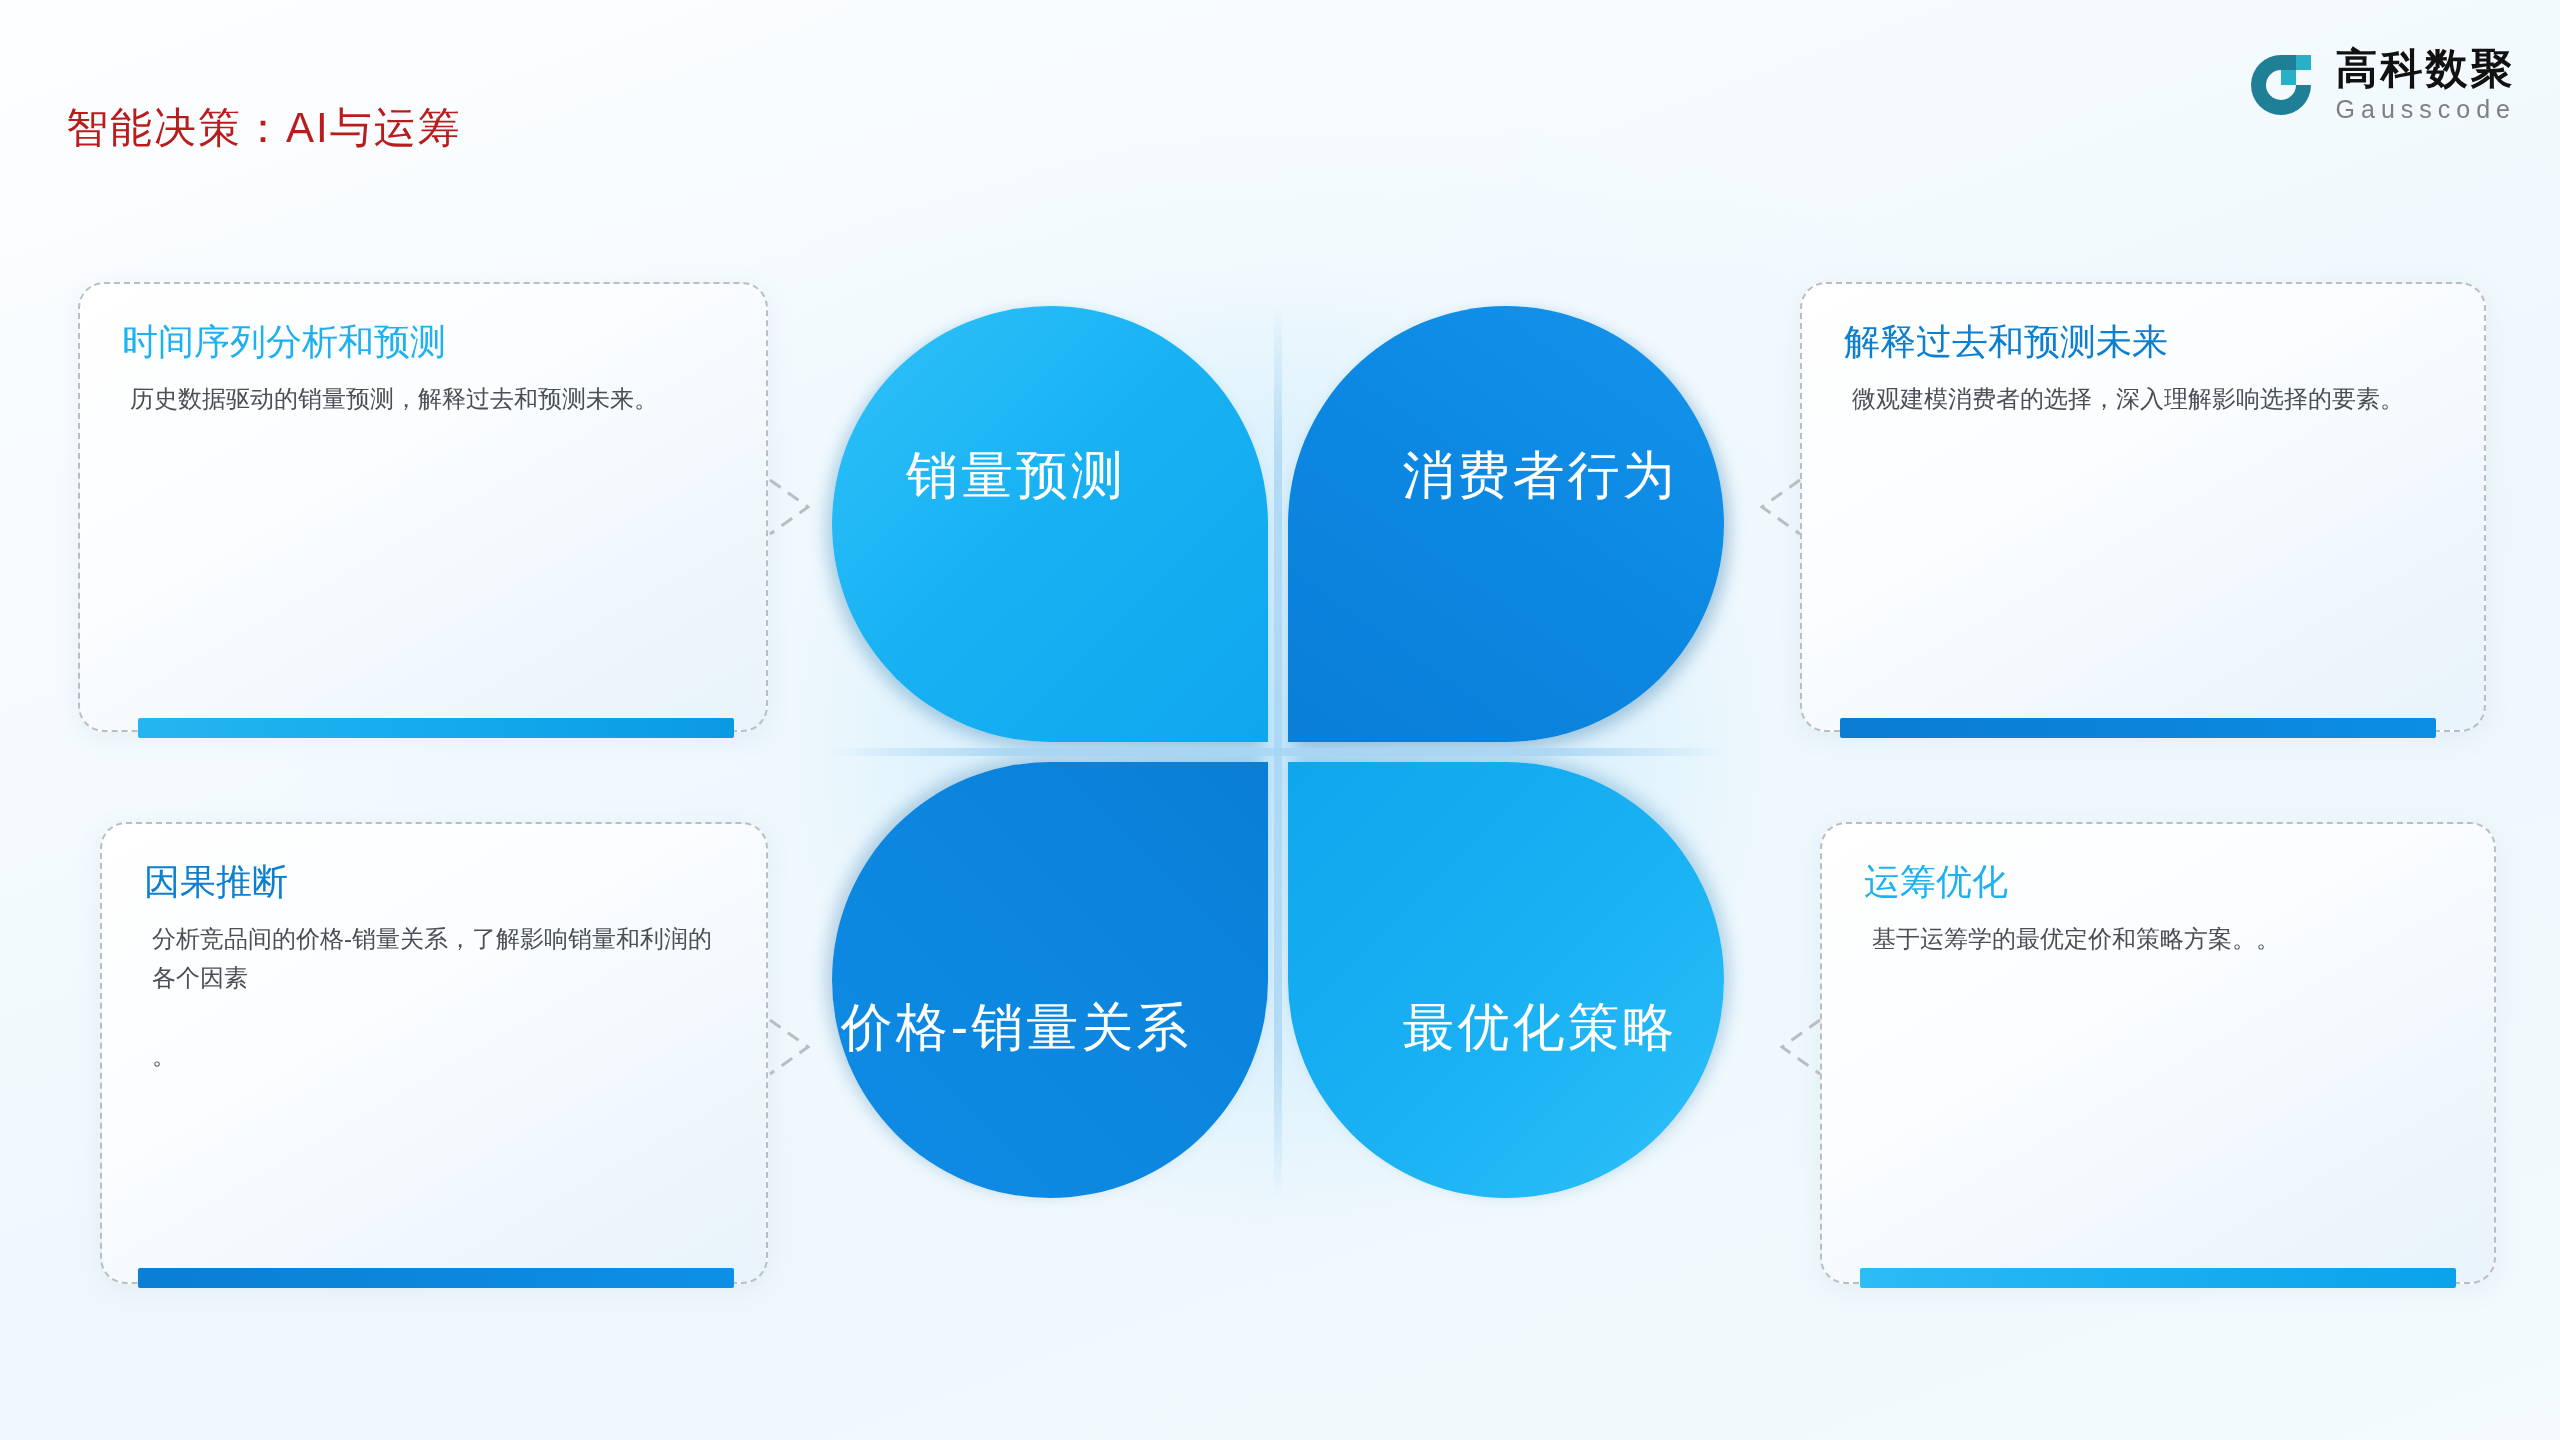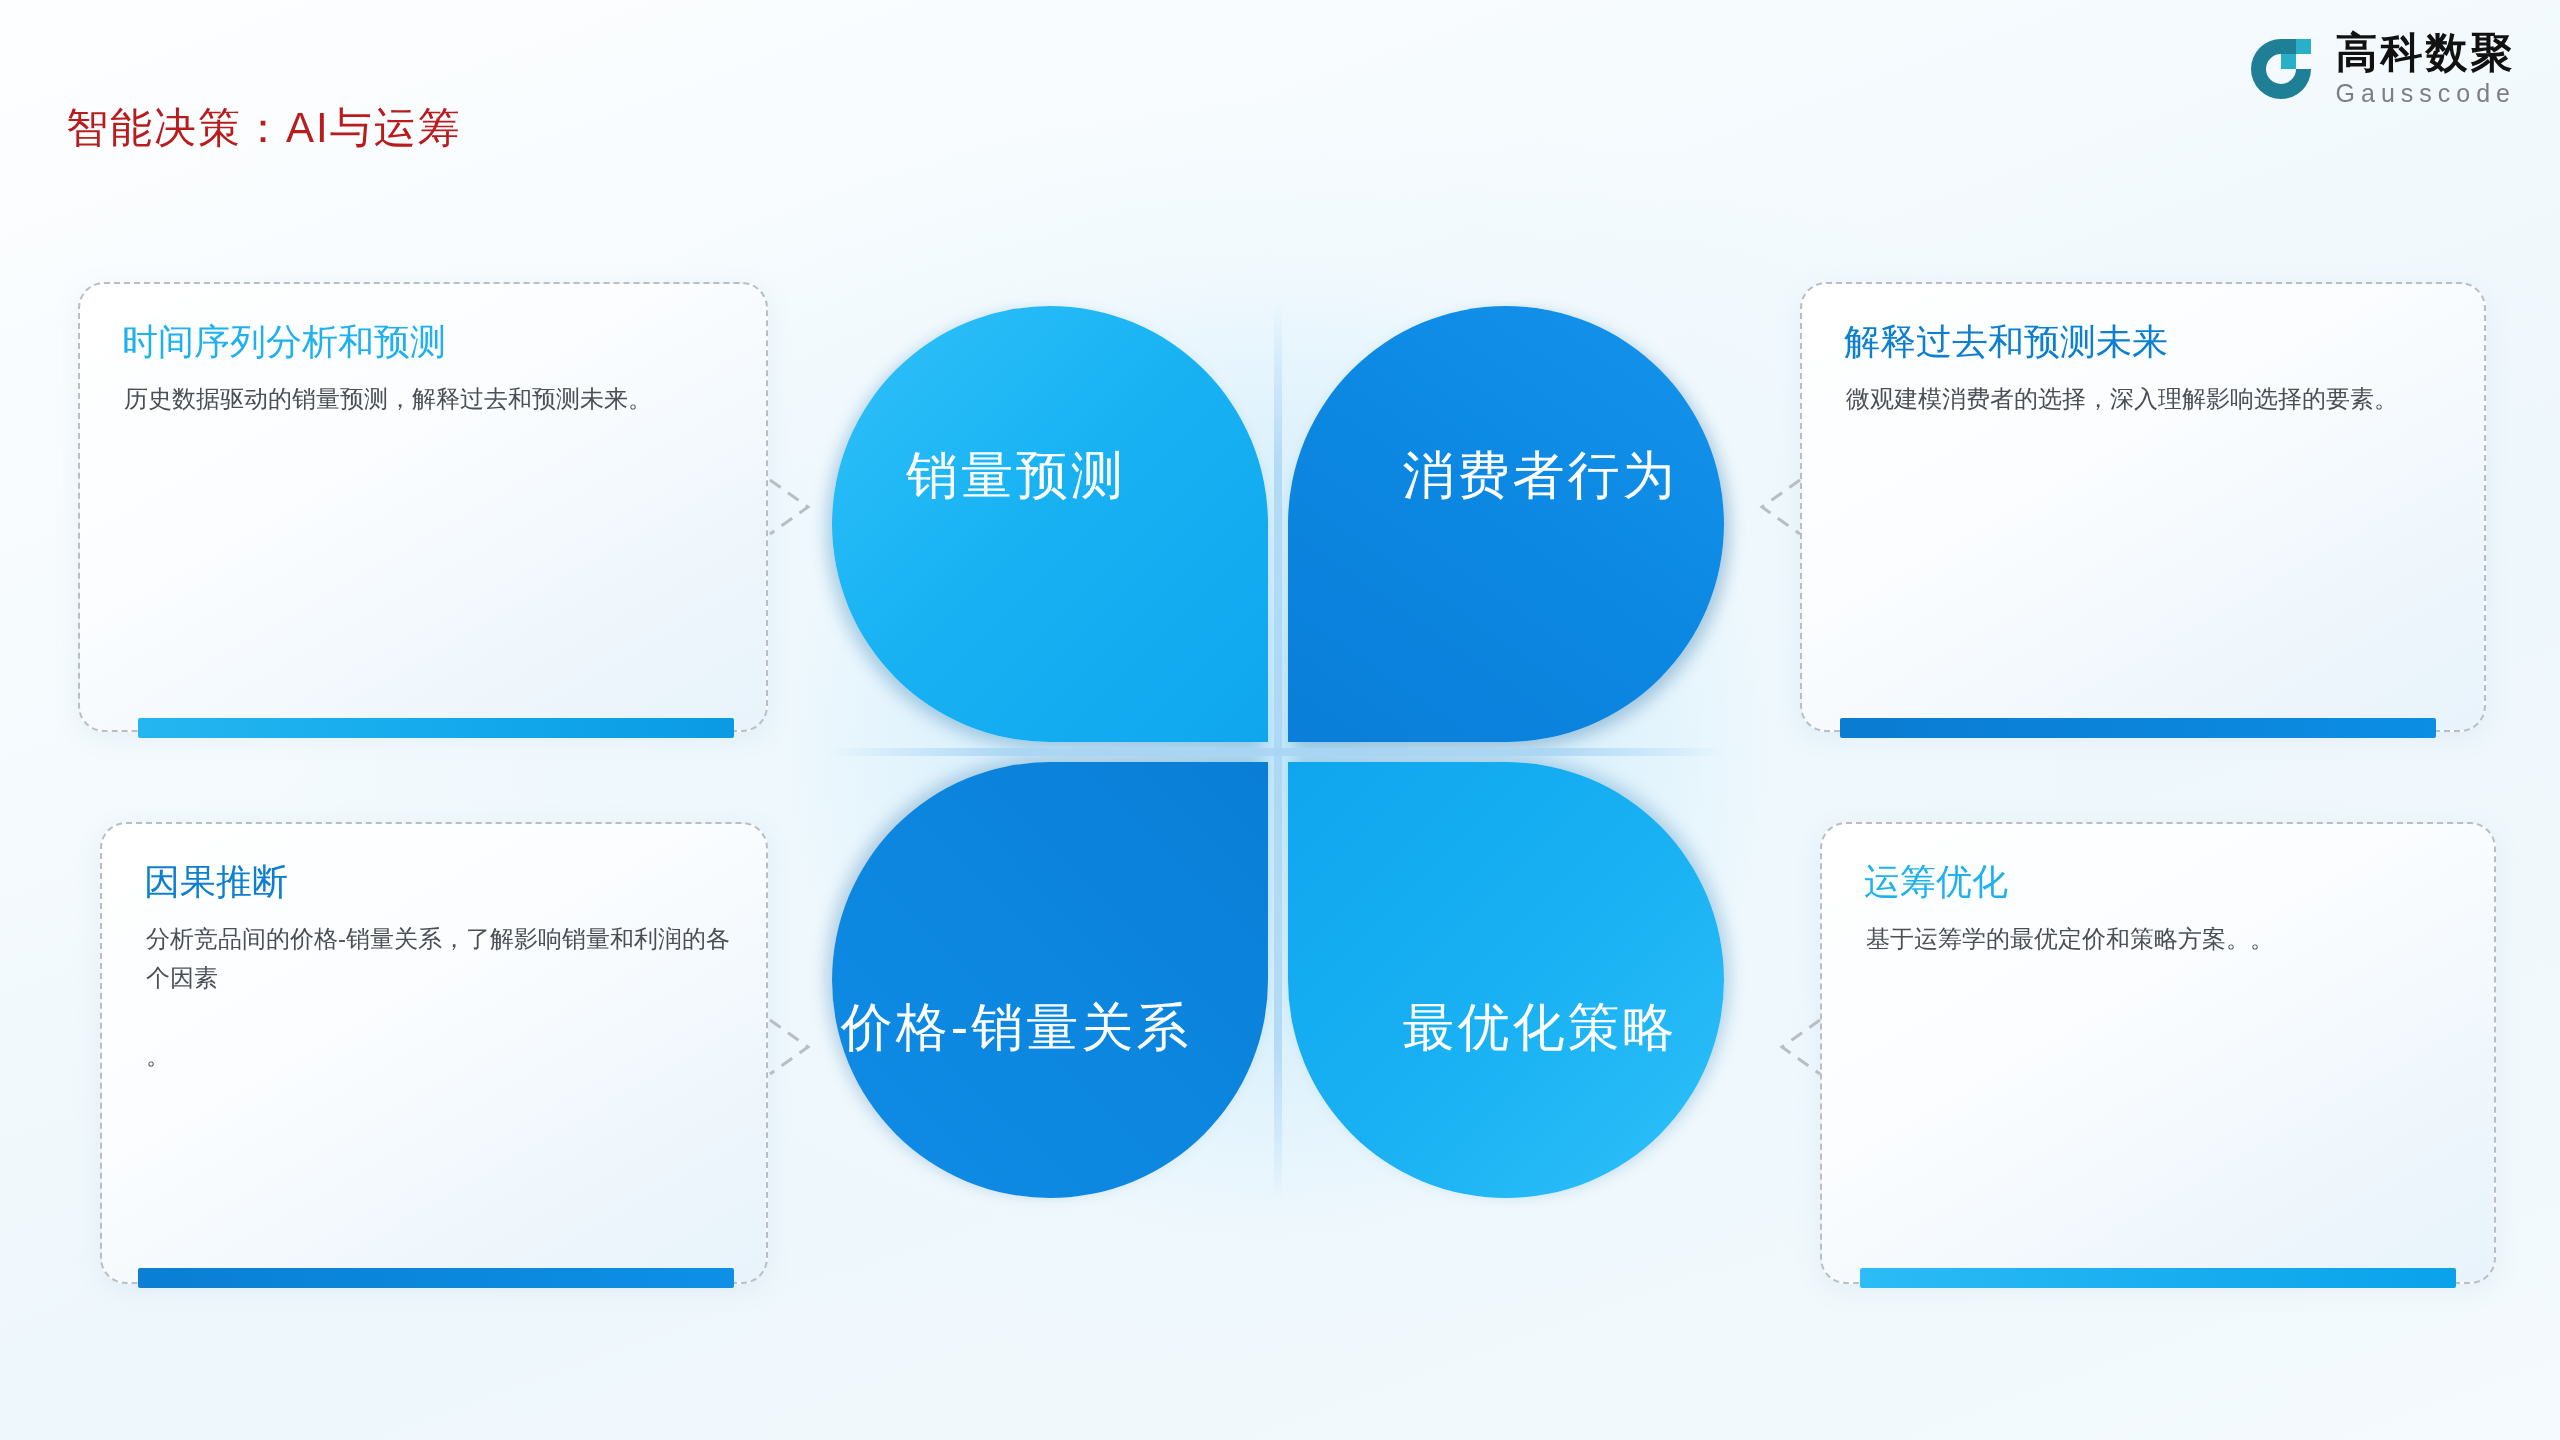--- a/index.html
+++ b/index.html
@@ -12,41 +12,41 @@
     position:relative;
   }
   .stage{position:absolute;inset:0;}
 
   
   .title{
     position:absolute;left:66px;top:100px;
     font-size:42px;letter-spacing:2px;font-weight:400;
     color:#b91c1c;white-space:nowrap;
   }
-  .logo{position:absolute;right:44px;top:32px;display:flex;align-items:center;gap:18px;}
+  .logo{position:absolute;right:44px;top:48px;display:flex;align-items:center;gap:18px;}
   .logo-mark{width:74px;height:74px;position:relative;flex:none;}
   .logo-text{display:flex;flex-direction:column;justify-content:center;line-height:1;}
   .logo-cn{font-size:42px;font-weight:700;color:#111;letter-spacing:3px;}
   .logo-en{font-size:25px;color:#7e7e84;letter-spacing:6px;margin-top:7px;}
 
   
   .card{
     position:absolute;
     border:2px dashed #b9bec3;
     border-radius:26px;
     background:linear-gradient(150deg,#ffffff 0%,#fbfdff 40%,#eef6fc 78%,#e8f3fb 100%);
     box-shadow:0 6px 26px rgba(110,150,180,.10);
     box-sizing:border-box;
   }
   .card .c-title{
     position:absolute;left:42px;top:34px;
     font-size:36px;font-weight:400;white-space:nowrap;
   }
   .card .c-body{
-    position:absolute;left:44px;top:96px;right:34px;
+    position:absolute;left:50px;top:96px;right:34px;
     font-size:24px;line-height:1.62;color:#4a4f55;
     white-space:pre-line;
   }
   .accent{
     position:absolute;height:20px;border-radius:2px;
   }
 
   .card-tl{left:78px;  top:282px;  width:690px; height:450px;}
   .card-bl{left:100px; top:822px;  width:668px; height:462px;}
   .card-tr{left:1800px;top:282px;  width:686px; height:450px;}

